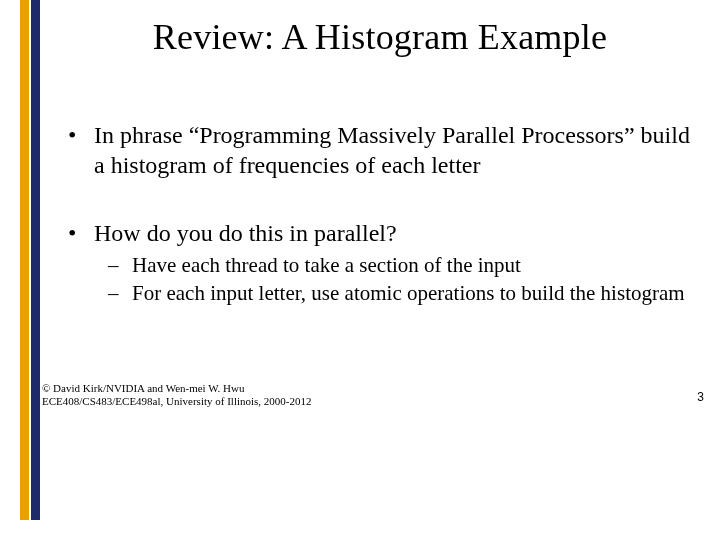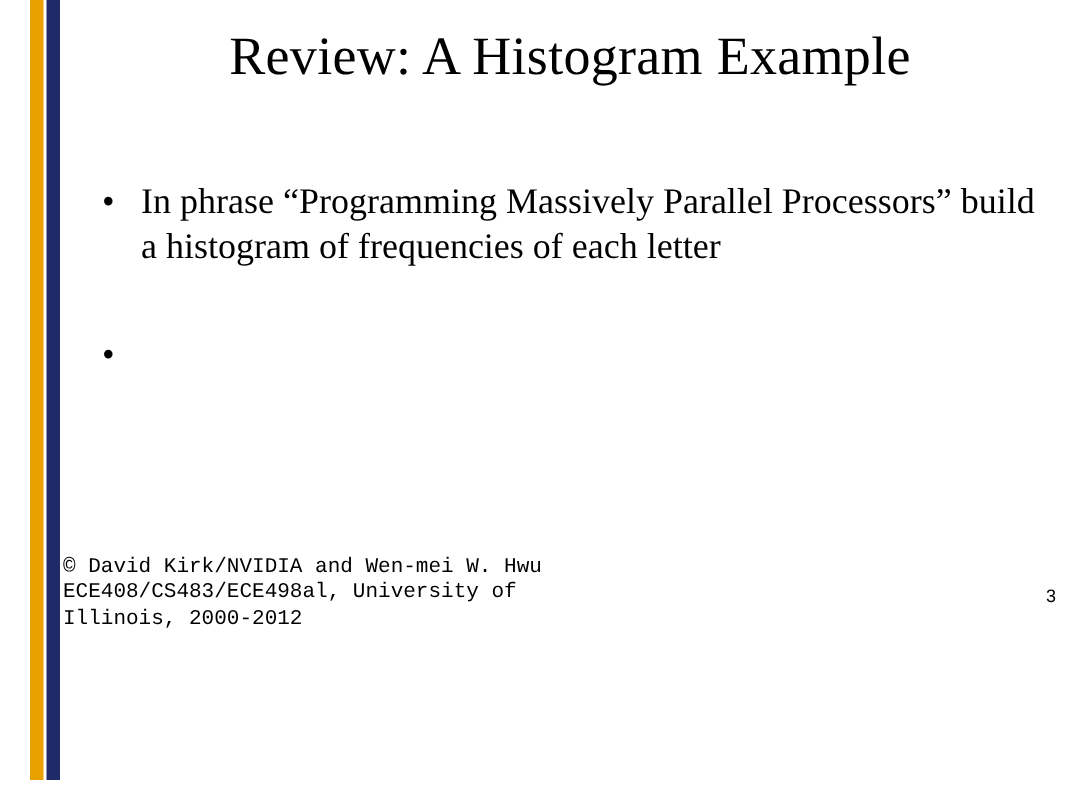--- a/index.html
+++ b/index.html
@@ -87,23 +87,23 @@
     left: 6px;
     top: 0;
     font-size: 21px;
   }
   .gap {
     height: 34px;
   }
   .footer-left {
     position: absolute;
     left: 42px;
-    bottom: 2px;
-    font-family: Liberation Mono, monospace;
-    font-size: 14px;
+    bottom: 15px;
+    font-family: Liberation Serif, serif;
+    font-size: 11px;
     line-height: 1.25;
     max-width: 320px;
   }
   .footer-right {
     position: absolute;
     right: 16px;
     bottom: 20px;
     font-family: Arial, Helvetica, sans-serif;
     font-size: 12px;
   }
@@ -118,20 +118,25 @@
 
   <div class="title">Review: A Histogram Example</div>
 
   <div class="body">
     <ul class="level1">
       <li>In phrase “Programming Massively Parallel Processors” build a histogram of frequencies of each letter</li>
     </ul>
     <div class="gap"></div>
     <ul class="level1">
       <li>
+        <span>How do you do this in parallel?</span>
+        <ul class="level2">
+          <li>Have each thread to take a section of the input</li>
+          <li>For each input letter, use atomic operations to build the histogram</li>
+        </ul>
       </li>
     </ul>
   </div>
 
   <div class="footer-left">
     <div>© David Kirk/NVIDIA and Wen-mei W. Hwu</div>
     <div>ECE408/CS483/ECE498al, University of Illinois, 2000-2012</div>
   </div>
 
   <div class="footer-right">3</div>

